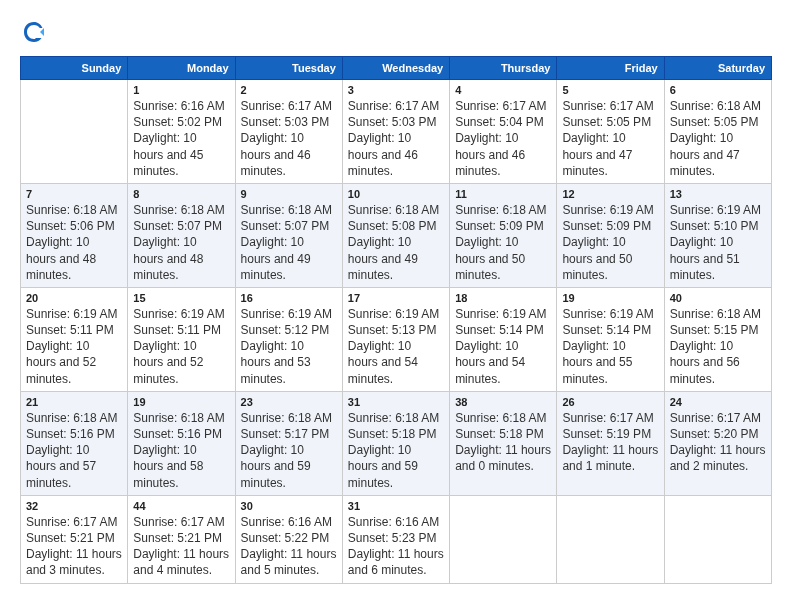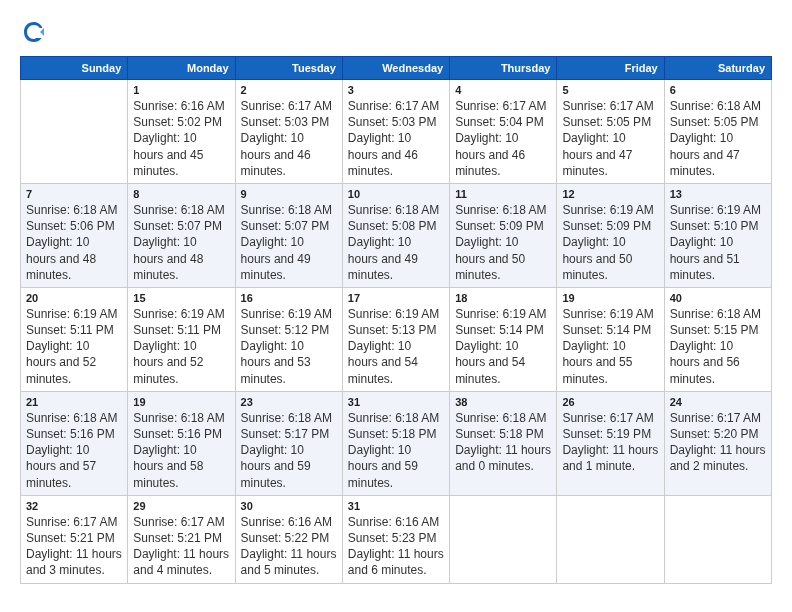--- a/index.html
+++ b/index.html
@@ -243,21 +243,21 @@
             <div class="day-num">24</div>
             <div class="day-info">Sunrise: 6:17 AM<br>Sunset: 5:20 PM<br>Daylight: 11 hours and 2 minutes.</div>
           </td>
         </tr>
         <tr>
           <td class="row-white">
             <div class="day-num">32</div>
             <div class="day-info">Sunrise: 6:17 AM<br>Sunset: 5:21 PM<br>Daylight: 11 hours and 3 minutes.</div>
           </td>
           <td class="row-white">
-            <div class="day-num">29</div>
+            <div class="day-num">44</div>
             <div class="day-info">Sunrise: 6:17 AM<br>Sunset: 5:21 PM<br>Daylight: 11 hours and 4 minutes.</div>
           </td>
           <td class="row-white">
             <div class="day-num">30</div>
             <div class="day-info">Sunrise: 6:16 AM<br>Sunset: 5:22 PM<br>Daylight: 11 hours and 5 minutes.</div>
           </td>
           <td class="row-white">
             <div class="day-num">31</div>
             <div class="day-info">Sunrise: 6:16 AM<br>Sunset: 5:23 PM<br>Daylight: 11 hours and 6 minutes.</div>
           </td>

